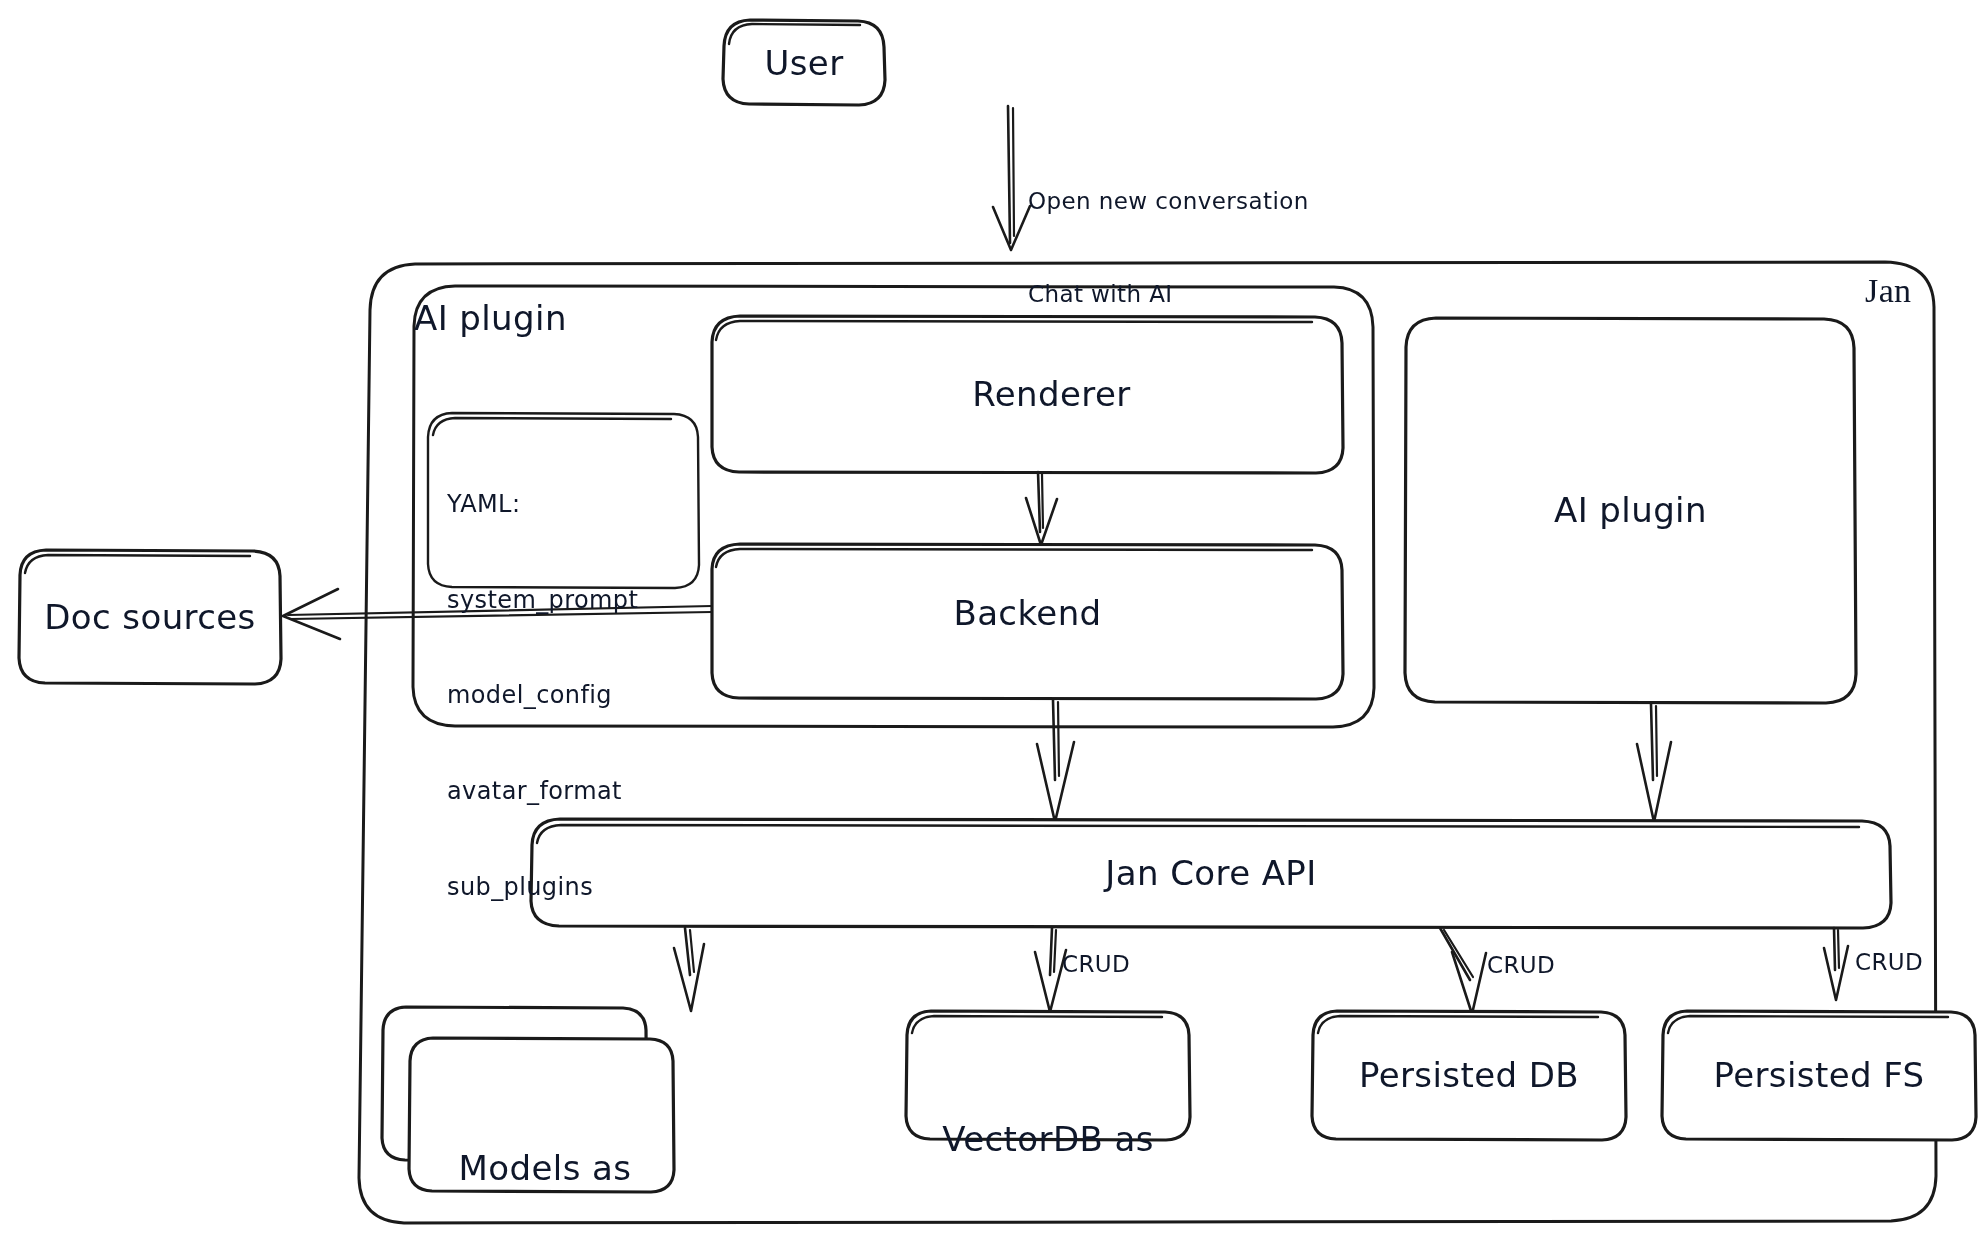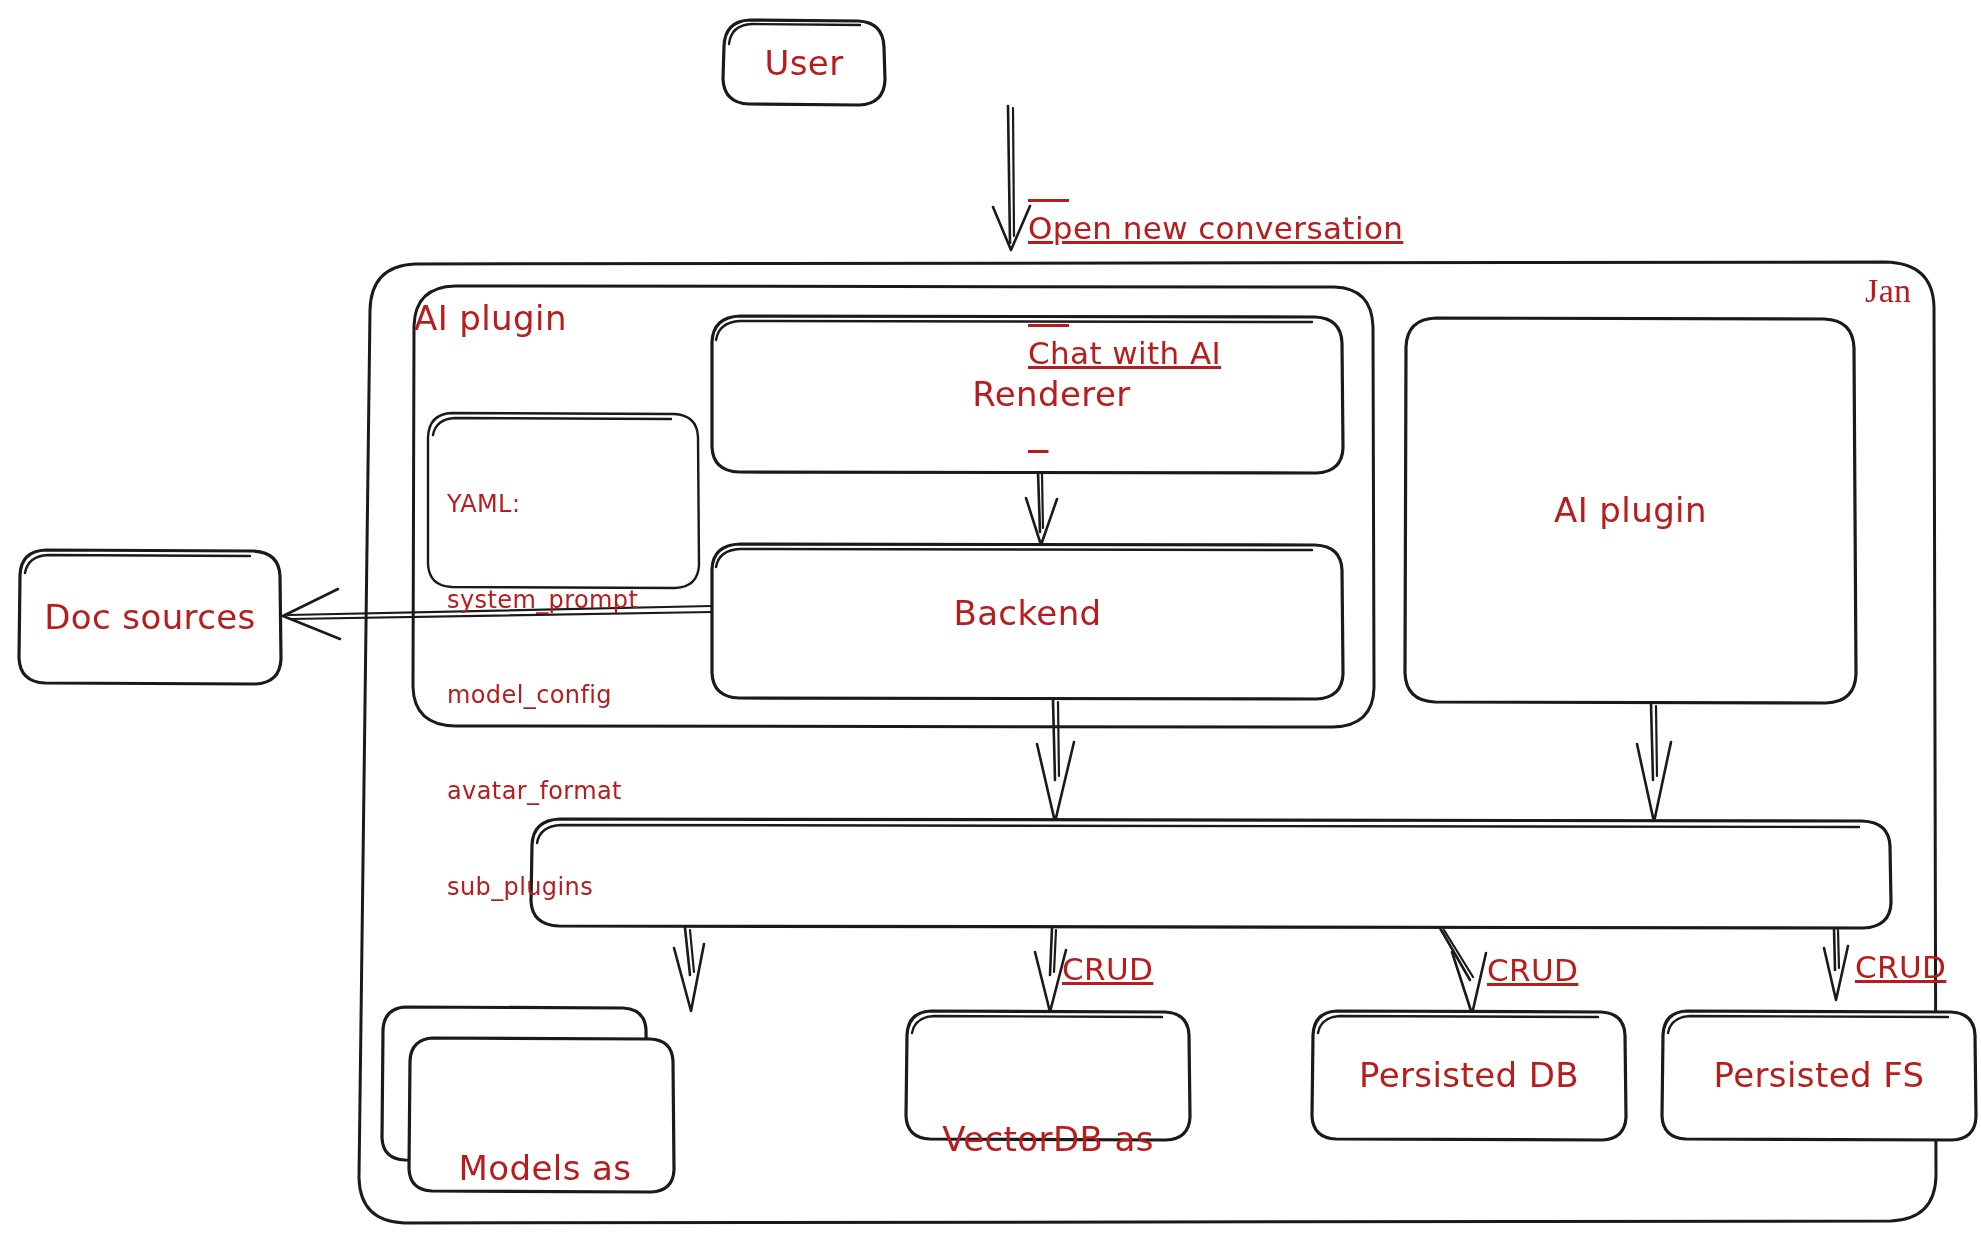--- a/index.html
+++ b/index.html
@@ -55,41 +55,40 @@
   }
   .arrowhead {
     fill: none;
     stroke: #1a1a1a;
     stroke-width: 2.6;
     stroke-linecap: round;
     stroke-linejoin: round;
   }
   .lbl {
     position: absolute;
-    color: #b91c1c;
+    color: #0f172a;
     font-family: "DejaVu Sans", sans-serif;
     white-space: pre;
     pointer-events: none;
     letter-spacing: 0.4px;
   }
   .node-label {
     font-size: 34px;
     text-align: center;
     line-height: 1.25;
   }
   .node-label.two-line {
     line-height: 1.3;
   }
   .group-label {
     font-size: 34px;
   }
   .edge-label {
-    font-size: 31px;
+    font-size: 23px;
     line-height: 1.35;
-    text-decoration: underline;
   }
   .yaml-label {
     font-size: 24px;
     line-height: 1.33;
     text-align: left;
   }
   .centerbox {
     display: flex;
     align-items: center;
     justify-content: center;
@@ -339,20 +338,21 @@
   <div class="lbl node-label centerbox" style="left:723px; top:20px; width:162px; height:86px;">User</div>
 
   <div class="lbl node-label centerbox" style="left:712px; top:316px; width:679px; height:157px;">Renderer</div>
 
   <div class="lbl node-label centerbox" style="left:712px; top:544px; width:631px; height:139px;">Backend</div>
 
   <div class="lbl node-label centerbox" style="left:1405px; top:318px; width:451px; height:385px;">AI plugin</div>
 
   <div class="lbl node-label centerbox" style="left:19px; top:550px; width:262px; height:134px;">Doc sources</div>
 
+  <div class="lbl node-label centerbox" style="left:531px; top:819px; width:1360px; height:109px;">Jan Core API</div>
 
   <div class="lbl node-label two-line" style="left:415px; top:1058px; width:260px; text-align:center;">
     <div>Models as</div>
     
   </div>
 
   <div class="lbl node-label two-line" style="left:906px; top:1029px; width:284px; text-align:center;">
     <div>VectorDB as</div>
     
   </div>

